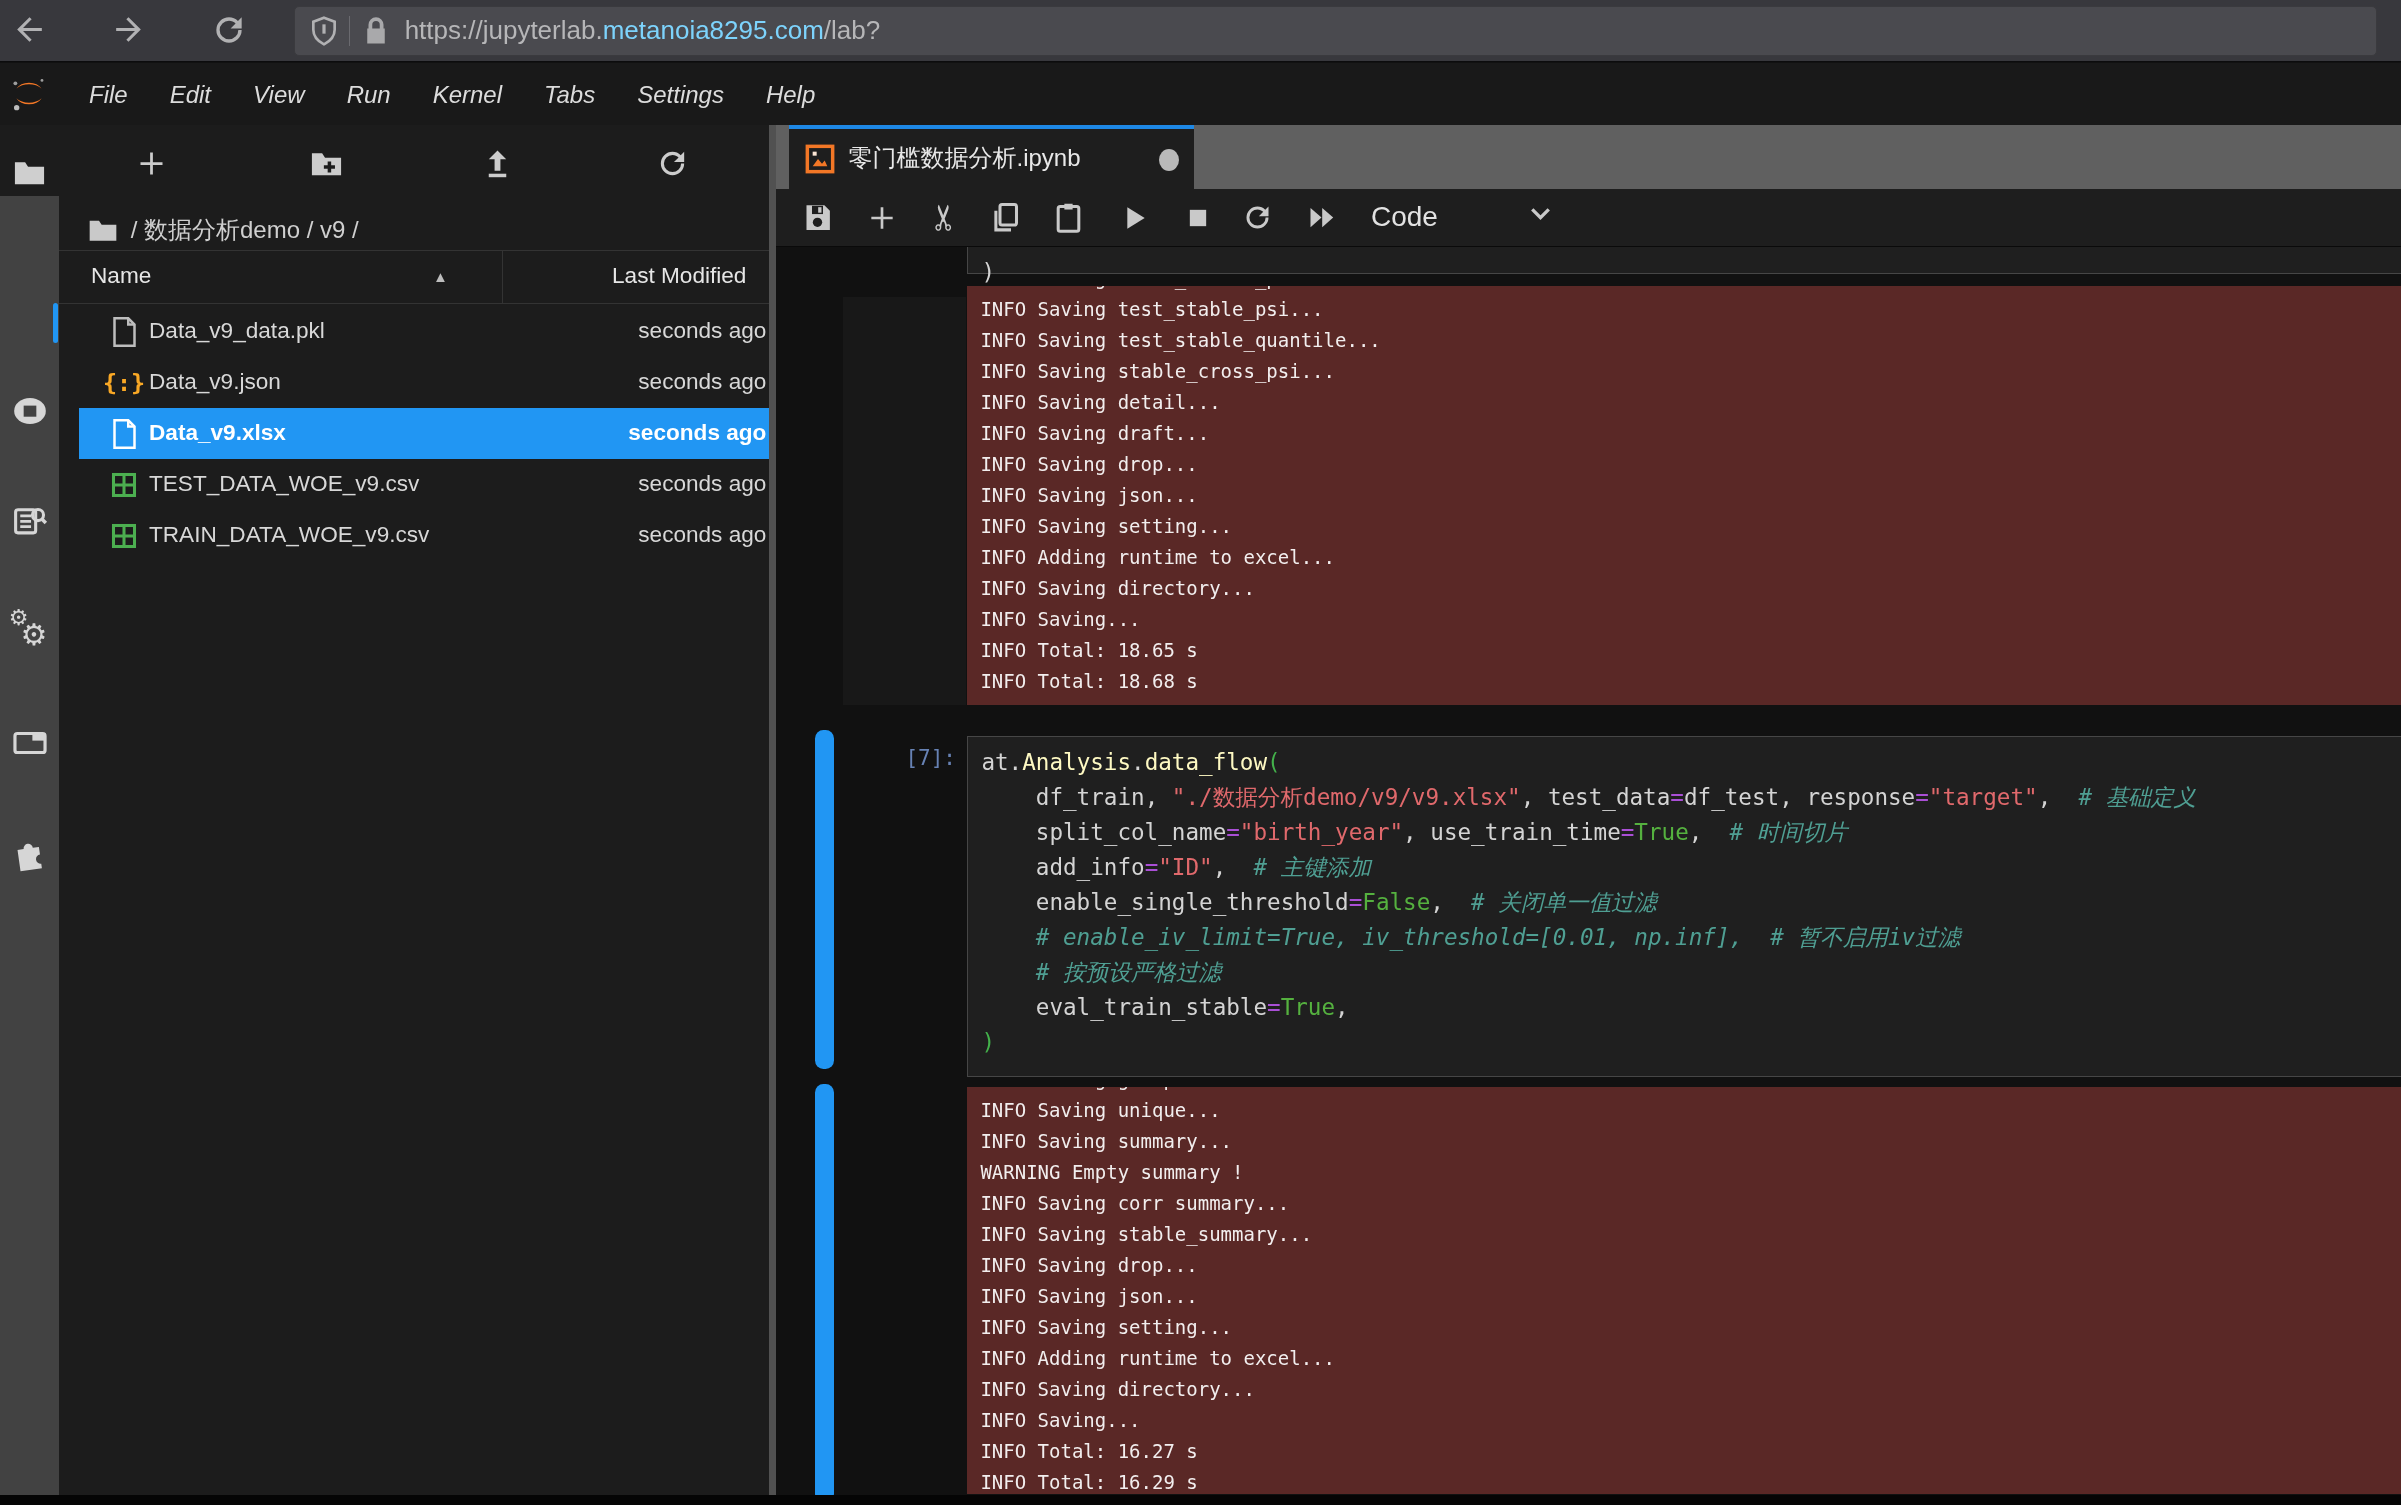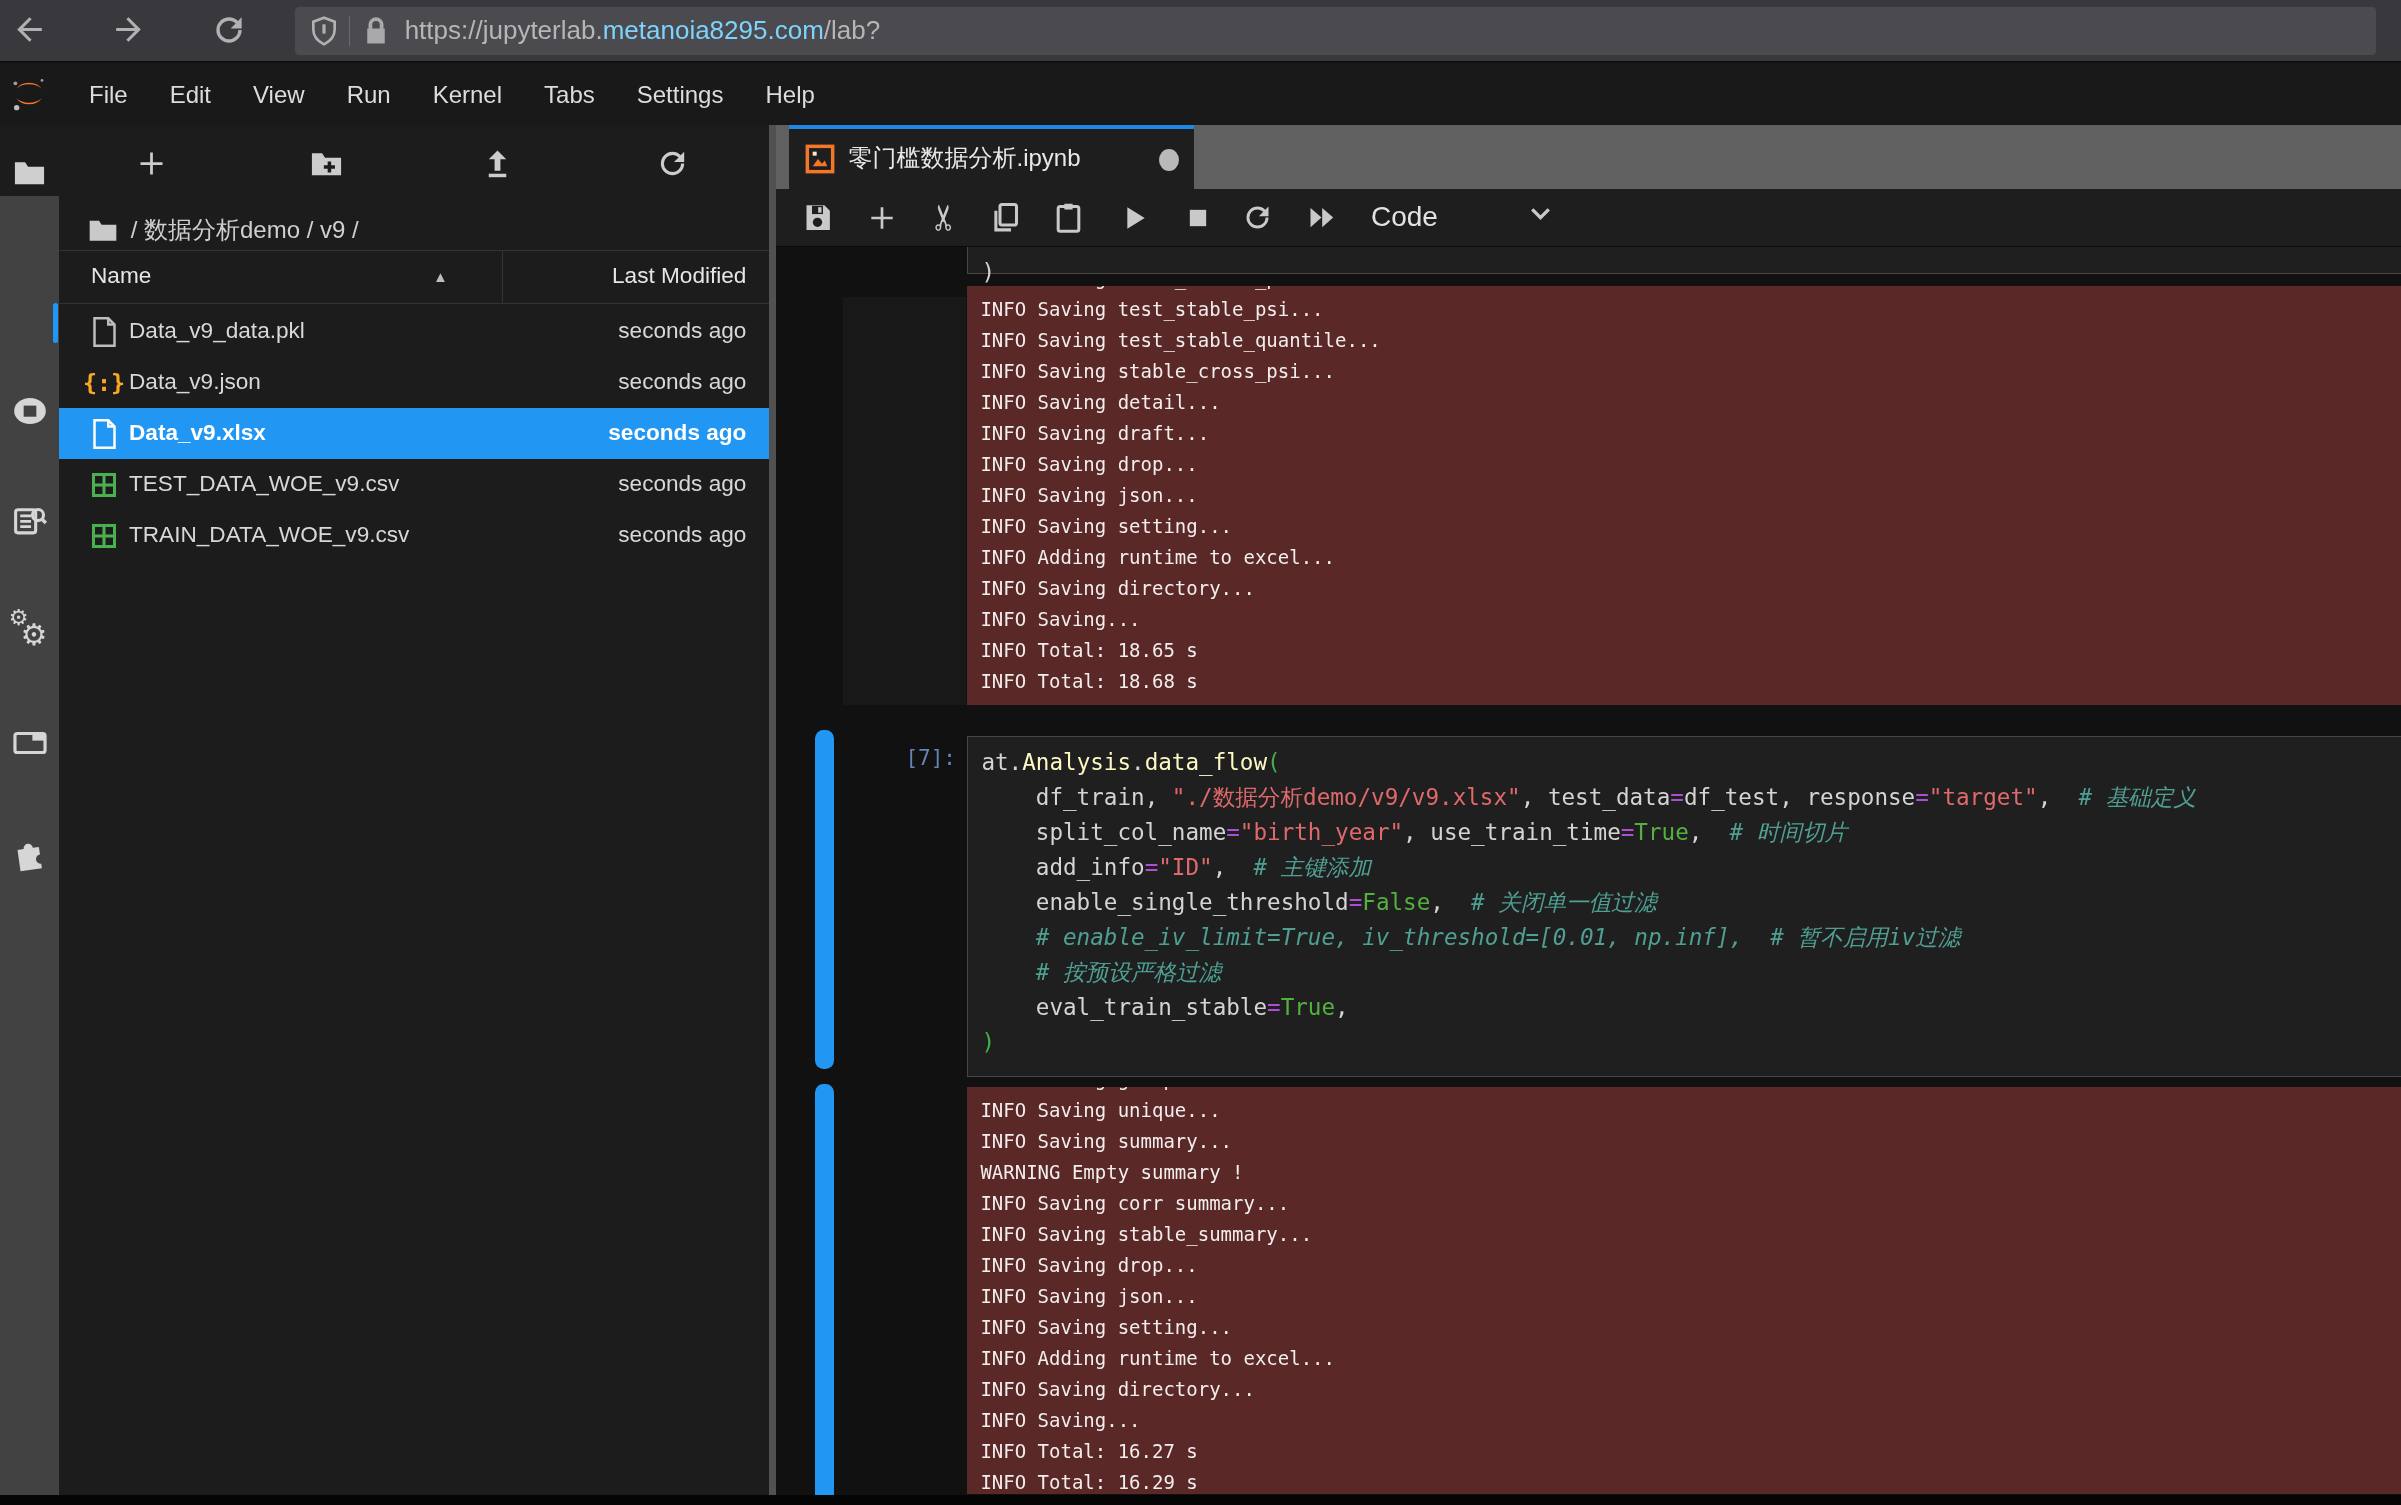--- a/index.html
+++ b/index.html
@@ -25,21 +25,21 @@
   #filebrowser{position:absolute;left:59px;top:125px;width:710px;height:1371px;background:#1c1c1c;}
   #fb-toolbar{position:absolute;left:0;top:0;width:710px;height:72px;}
   .fb-tool{position:absolute;top:15px;width:47px;height:47px;display:flex;align-items:center;justify-content:center;color:#cccccc;}
   #fb-crumbs{position:absolute;left:28px;top:80px;height:50px;display:flex;align-items:center;color:#cfcfcf;font-size:24px;}
   #fb-crumbs .seg{margin-left:11.7px;white-space:nowrap;}
   #fb-header{position:absolute;left:0;top:125px;width:710px;height:52px;border-top:0.8px solid #333;border-bottom:0.8px solid #333;color:#e6e6e6;font-size:22.6px;}
   #fb-header .col-name{position:absolute;left:32px;top:11.7px;}
   #fb-header .sort-caret{position:absolute;left:374px;top:16.7px;font-size:15px;color:#bdbdbd;}
   #fb-header .col-div{position:absolute;left:443px;top:0;width:0.8px;height:52px;background:#333;}
   #fb-header .col-mod{position:absolute;right:22.6px;top:11.7px;}
-  #fb-list{position:absolute;left:0;top:181px;width:710px;}
+  #fb-list{position:absolute;left:0;top:181px;width:710px;padding-left:20px;}
   .file-row{position:relative;height:51px;color:#d8d8d8;font-size:22.6px;}
   .file-row.selected{background:#2196f3;color:#ffffff;font-weight:bold;}
   .file-row .ficon{position:absolute;left:30px;top:10px;width:30px;height:32px;display:flex;align-items:center;justify-content:center;}
   .file-row .fname{position:absolute;left:70px;top:11.7px;white-space:nowrap;}
   .file-row .fmod{position:absolute;right:22.6px;top:11.7px;}
   .json-glyph{color:#f9a825;font-family:"DejaVu Sans Mono",monospace;font-weight:bold;font-size:23.4px;}
   
   #splitter{position:absolute;left:769px;top:125px;width:6.7px;height:1371px;background:#515151;}
   
   #nbpanel{position:absolute;left:776px;top:125px;width:1626px;height:1371px;background:#111;}
@@ -110,21 +110,21 @@
   </div>
 
   <div id="menubar">
     <svg id="logo" viewBox="0 0 24 24">
       <path d="M4 14a9 7 0 0 0 16 0a10.5 8 0 0 1-16 0z" fill="#f37726"></path>
       <path d="M4 9.5a9 7 0 0 1 16 0a10.5 8 0 0 0-16 0z" fill="#f37726" transform="translate(0,-1.5)"></path>
       <circle cx="4.2" cy="20" r="1.7" fill="#bdbdbd"></circle>
       <circle cx="3.4" cy="4.6" r="1.2" fill="#9e9e9e"></circle>
       <circle cx="20.2" cy="2.8" r="0.9" fill="#9e9e9e"></circle>
     </svg>
-    <div id="menu-items" style="display: flex;">
+    <div id="menu-items" style="display: flex; font-style: italic;">
         <span class="menu-item">File</span>
         <span class="menu-item">Edit</span>
         <span class="menu-item">View</span>
         <span class="menu-item">Run</span>
         <span class="menu-item">Kernel</span>
         <span class="menu-item">Tabs</span>
         <span class="menu-item">Settings</span>
         <span class="menu-item">Help</span>
       </div>
   </div>

